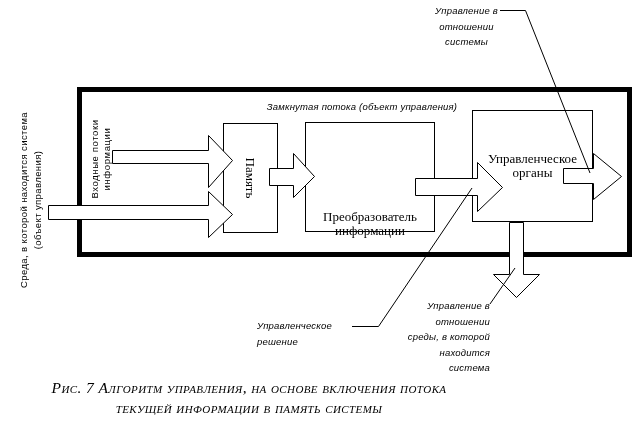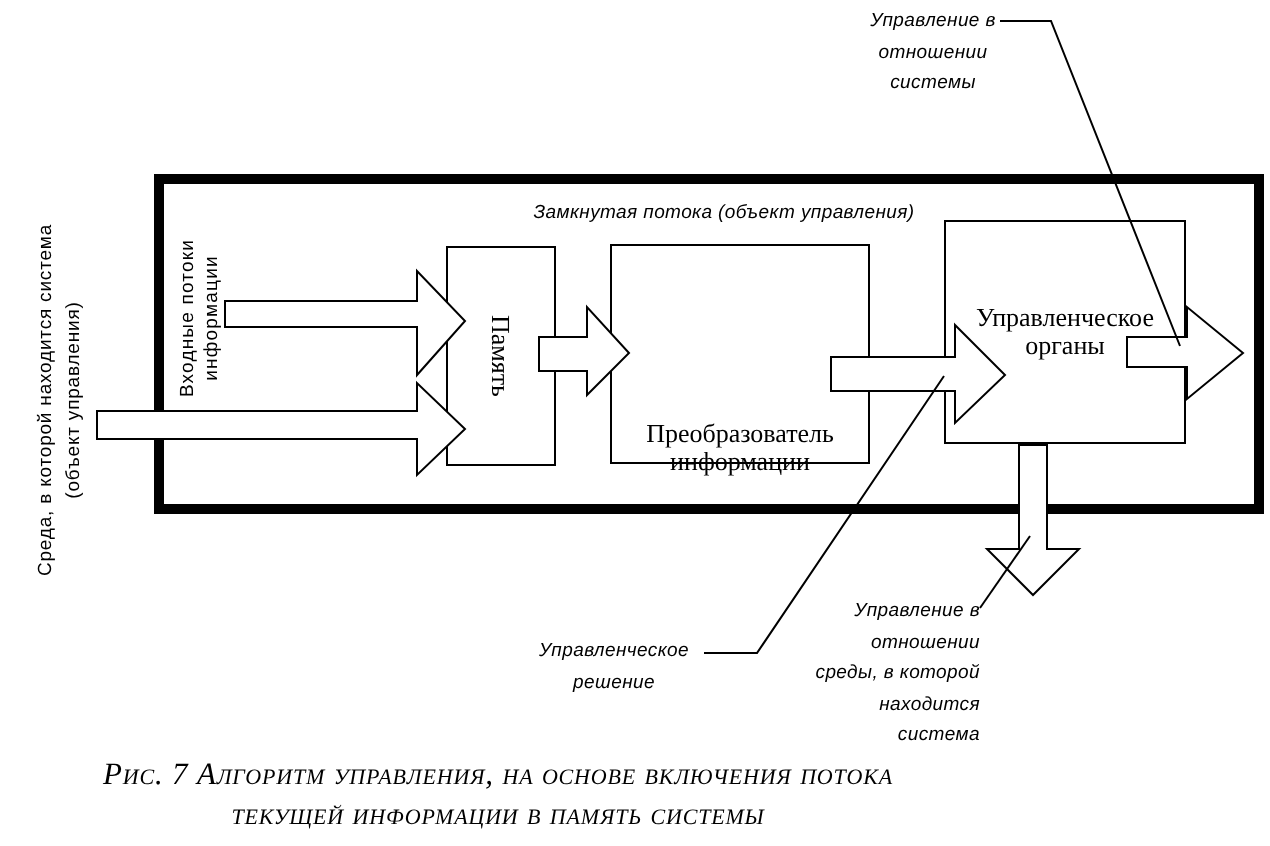--- a/index.html
+++ b/index.html
@@ -24,21 +24,21 @@
                 font-size: 9.5px; letter-spacing: 0.2px; }
   #pamyat { left: 250px; top: 178px; position: absolute;
             font-family: "Liberation Serif", serif; font-size: 13px; white-space: nowrap; }
   #transformer-label { left: 305px; top: 122px; width: 130px; height: 110px; position: absolute; margin-top: 47px; }
   #executive-label   { left: 472px; top: 110px; width: 121px; height: 112px; position: absolute; }
   #vhodnye { left: 100px; top: 159px; position: absolute;
              font-size: 9.5px; line-height: 11.5px; letter-spacing: 0.6px; }
   #sreda   { left: 30px; top: 200px; position: absolute;
              font-size: 9.5px; line-height: 13.5px; letter-spacing: 0.4px; }
   #upr-sistemy  { left: 418px; top: 3px;  width: 97px;  text-align: center; }
-  #upr-reshenie { left: 257px; top: 318px; width: 100px; text-align: center; }
+  #upr-reshenie { left: 257px; top: 318px; width: 100px; text-align: left; }
   #upr-sredy    { left: 369px; top: 298px; width: 121px; text-align: right; }
   #caption {
     left: 0px; top: 378px; width: 498px; text-align: center;
     font-family: "Liberation Serif", serif; font-style: italic; font-variant: small-caps;
     font-size: 15.5px; line-height: 20px; letter-spacing: 0.4px;
   }
 </style>
 </head>
 <body>
 

